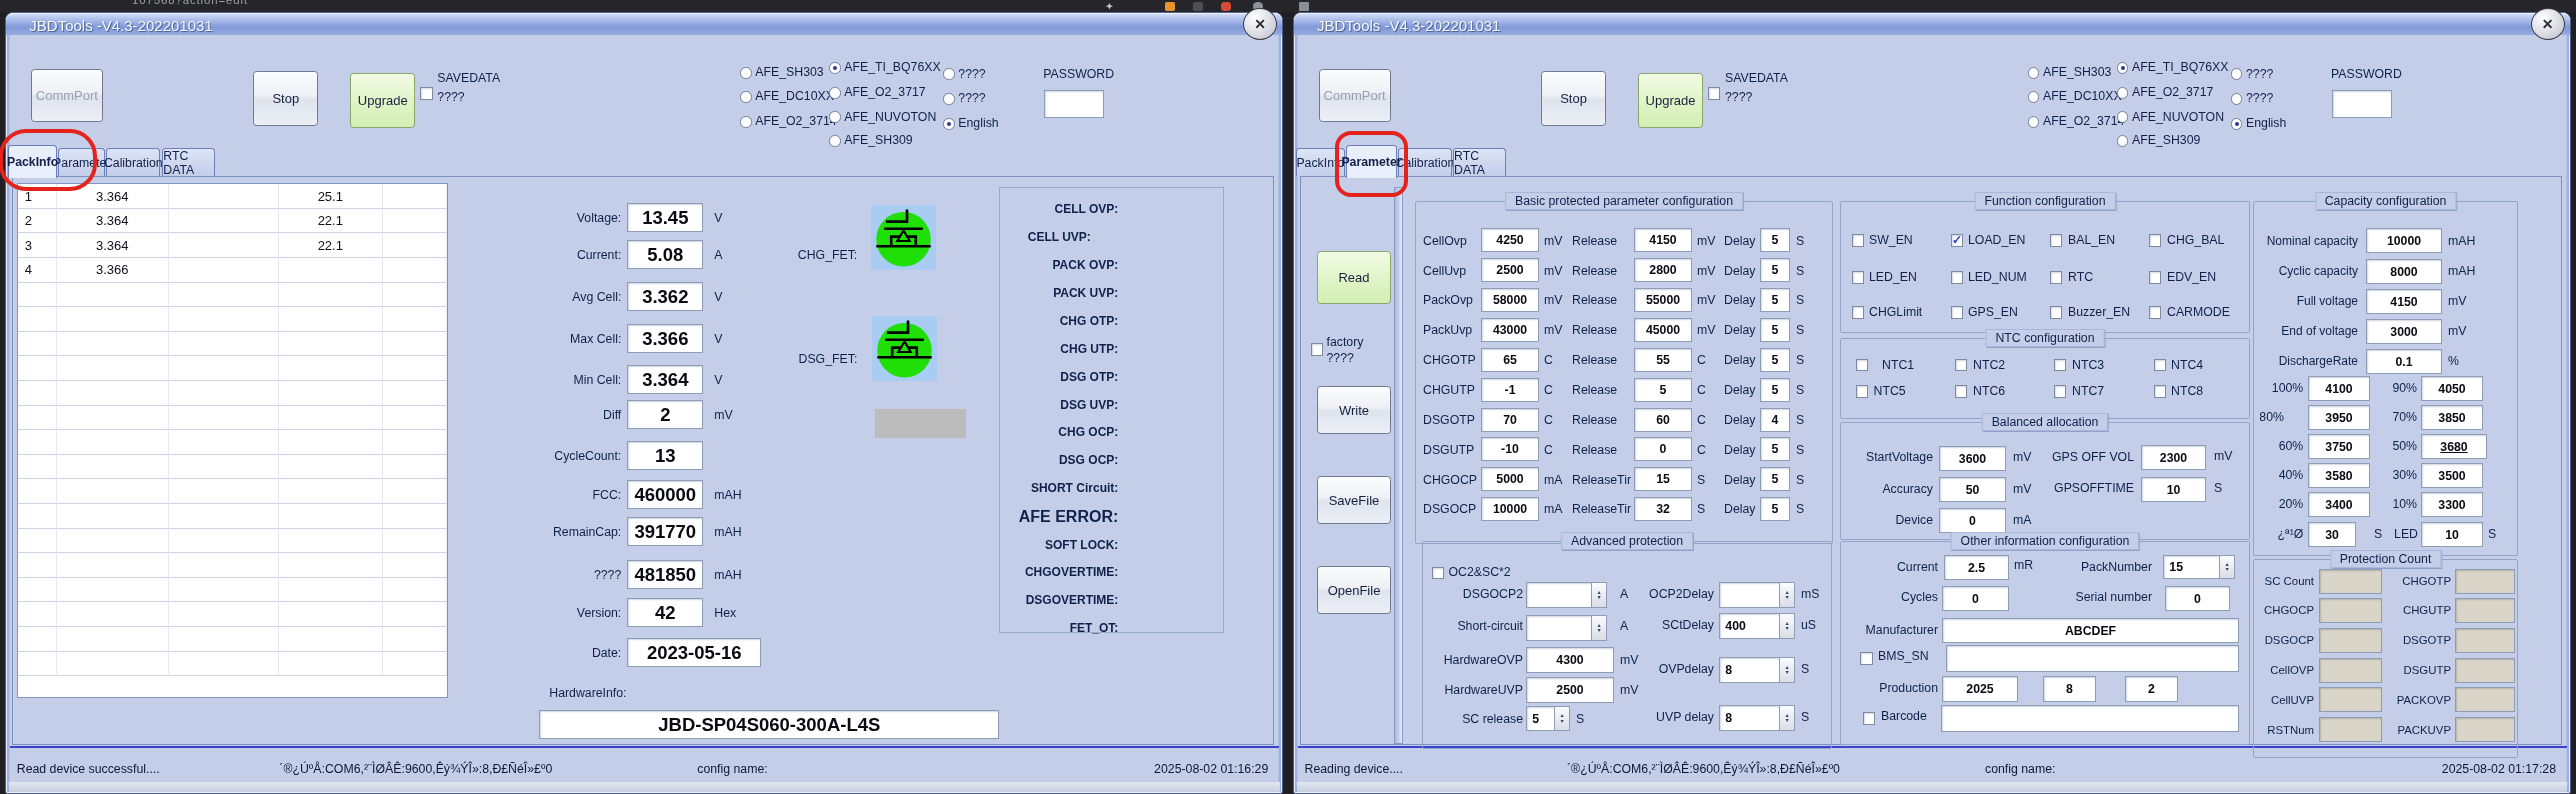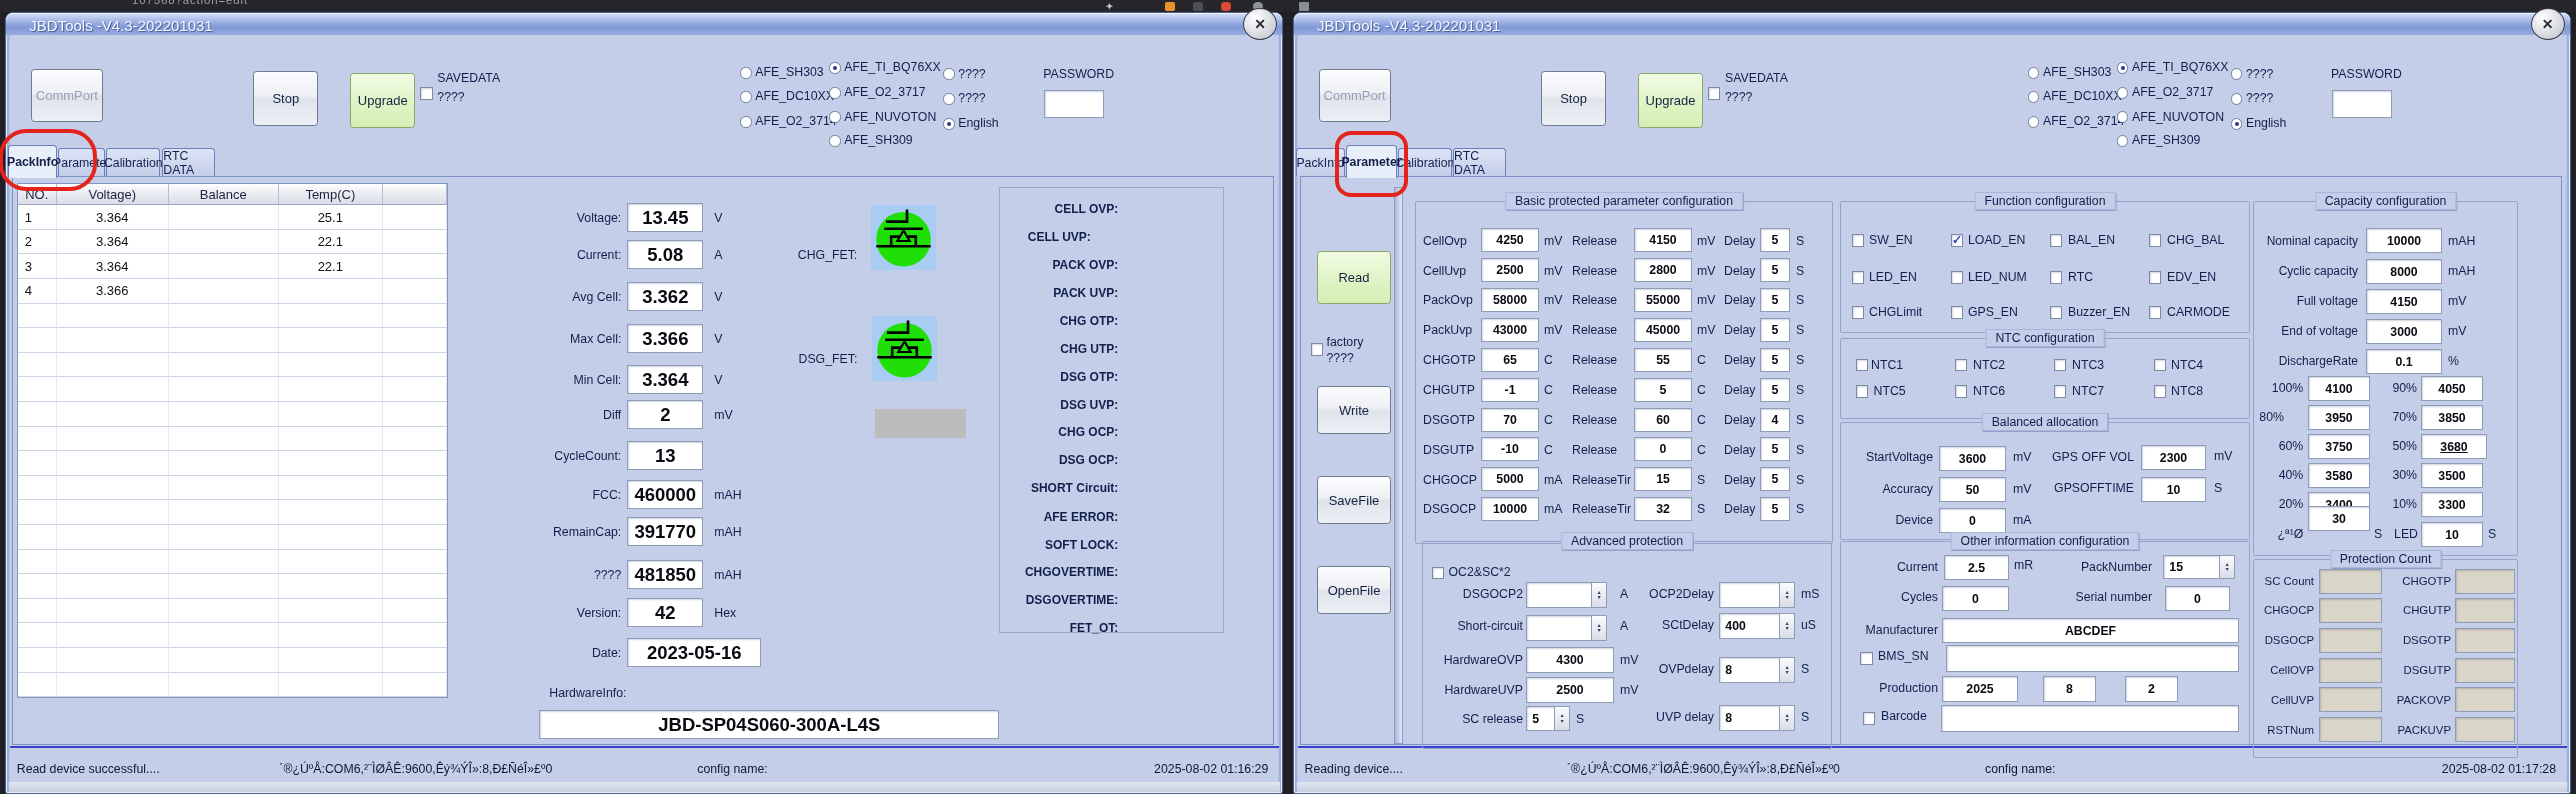--- a/index.html
+++ b/index.html
@@ -96,27 +96,20 @@
   <div class="field" style="left:1038px;top:77px;width:60px;height:28px"></div>
 
   <div class="tab active" style="left:1.8px;width:49px">PackInfo</div>
   <div class="tab" style="left:52px;width:47px">Parameter</div>
   <div class="tab" style="left:100px;width:54px">Calibration</div>
   <div class="tab" style="left:156px;width:53px">RTC DATA</div>
   <div class="tabpage"></div>
   <div class="red-annot" style="left:-7px;top:116px;width:90px;height:54px;border-radius:27px"></div>
 
   <div class="grid-table" id="tblL" style="left:10.5px;top:170px;width:431px;height:515px">
-      <div class="gt-header">
-        <div class="gt-hcell" style="flex: 0 0 39px;">NO.</div>
-        <div class="gt-hcell" style="flex: 0 0 112px;">Voltage)</div>
-        <div class="gt-hcell" style="flex: 0 0 110px;">Balance</div>
-        <div class="gt-hcell" style="flex: 0 0 104px;">Temp(C)</div>
-        <div class="gt-hcell" style="flex: 0 0 64px;"></div>
-      </div>
       <div class="gt-row">
         <div class="gt-cell" style="flex: 0 0 39px; justify-content: flex-start; padding-left: 7px;">1</div>
         <div class="gt-cell" style="flex: 0 0 112px;">3.364</div>
         <div class="gt-cell" style="flex: 0 0 110px;"></div>
         <div class="gt-cell" style="flex: 0 0 104px;">25.1</div>
         <div class="gt-cell" style="flex: 0 0 64px;"></div>
       </div>
       <div class="gt-row">
         <div class="gt-cell" style="flex: 0 0 39px; justify-content: flex-start; padding-left: 7px;">2</div>
         <div class="gt-cell" style="flex: 0 0 112px;">3.364</div>
@@ -283,21 +276,21 @@
       <div class="lbl" style="left: 0px; top: 42px; width: 118px; text-align: center; font-size: 12px; font-weight: bold;">CELL UVP:</div>
       <div class="lbl" style="left: 0px; top: 70px; width: 118px; text-align: right; font-size: 12px; font-weight: bold;">PACK OVP:</div>
       <div class="lbl" style="left: 0px; top: 98px; width: 118px; text-align: right; font-size: 12px; font-weight: bold;">PACK UVP:</div>
       <div class="lbl" style="left: 0px; top: 126px; width: 118px; text-align: right; font-size: 12px; font-weight: bold;">CHG OTP:</div>
       <div class="lbl" style="left: 0px; top: 154px; width: 118px; text-align: right; font-size: 12px; font-weight: bold;">CHG UTP:</div>
       <div class="lbl" style="left: 0px; top: 182px; width: 118px; text-align: right; font-size: 12px; font-weight: bold;">DSG OTP:</div>
       <div class="lbl" style="left: 0px; top: 210px; width: 118px; text-align: right; font-size: 12px; font-weight: bold;">DSG UVP:</div>
       <div class="lbl" style="left: 0px; top: 237px; width: 118px; text-align: right; font-size: 12px; font-weight: bold;">CHG OCP:</div>
       <div class="lbl" style="left: 0px; top: 265px; width: 118px; text-align: right; font-size: 12px; font-weight: bold;">DSG OCP:</div>
       <div class="lbl" style="left: 0px; top: 293px; width: 118px; text-align: right; font-size: 12px; font-weight: bold;">SHORT Circuit:</div>
-      <div class="lbl" style="left: 0px; top: 322px; width: 118px; text-align: right; font-size: 12px; font-weight: bold;">AFE ERROR:</div>
+      <div class="lbl" style="left: 0px; top: 322px; width: 118px; text-align: right; font-size: 16px; font-weight: bold;">AFE ERROR:</div>
       <div class="lbl" style="left: 0px; top: 350px; width: 118px; text-align: right; font-size: 12px; font-weight: bold;">SOFT LOCK:</div>
       <div class="lbl" style="left: 0px; top: 377px; width: 118px; text-align: right; font-size: 12px; font-weight: bold;">CHGOVERTIME:</div>
       <div class="lbl" style="left: 0px; top: 405px; width: 118px; text-align: right; font-size: 12px; font-weight: bold;">DSGOVERTIME:</div>
       <div class="lbl" style="left: 0px; top: 433px; width: 118px; text-align: right; font-size: 12px; font-weight: bold;">FET_OT:</div>
     </div>
 
   <div class="statusbar-line"></div>
   <div class="sb-text" style="left:10.5px">Read device successful....</div>
   <div class="sb-text" style="left:273px">´®¿ÚºÅ:COM6,²¨ÌØÂÊ:9600,Êý¾ÝÎ»:8,Ð£ÑéÎ»£º0</div>
   <div class="sb-text" style="left:691px">config name:</div>
@@ -565,21 +558,21 @@
       <div class="cb" style="left: 110px; top: 104px;"></div>
       <div class="lbl" style="left: 127px; top: 103px;">GPS_EN</div>
       <div class="cb" style="left: 209px; top: 104px;"></div>
       <div class="lbl" style="left: 227px; top: 103px;">Buzzer_EN</div>
       <div class="cb" style="left: 308px; top: 104px;"></div>
       <div class="lbl" style="left: 326px; top: 103px;">CARMODE</div>
     </div>
   <div class="group" id="grpNtc" style="left:546px;top:325px;width:410px;height:81px">
     <div class="gtitle">NTC configuration</div>
   <div class="cb" style="left: 15px; top: 19.3px;"></div>
-      <div class="lbl" style="left: 30px; top: 18.5px;">NTC1</div>
+      <div class="lbl" style="left: 41px; top: 18.5px;">NTC1</div>
       <div class="cb" style="left: 114px; top: 19.3px;"></div>
       <div class="lbl" style="left: 132px; top: 18.5px;">NTC2</div>
       <div class="cb" style="left: 213px; top: 19.3px;"></div>
       <div class="lbl" style="left: 231px; top: 18.5px;">NTC3</div>
       <div class="cb" style="left: 313px; top: 19.3px;"></div>
       <div class="lbl" style="left: 330px; top: 18.5px;">NTC4</div>
       <div class="cb" style="left: 15px; top: 46px;"></div>
       <div class="lbl" style="left: 32.5px; top: 45px;">NTC5</div>
       <div class="cb" style="left: 114px; top: 46px;"></div>
       <div class="lbl" style="left: 132px; top: 45px;">NTC6</div>
@@ -664,21 +657,21 @@
       <div class="field med" style="left: 167px; top: 232px; width: 66px; height: 24.6px; text-decoration: underline;">3680</div>
       <div class="lbl" style="left: 5.3px; top: 266px; width: 44px; text-align: right;">40%</div>
       <div class="field med" style="left: 54px; top: 261px; width: 62px; height: 24.6px;">3580</div>
       <div class="lbl" style="left: 119px; top: 266px; width: 44px; text-align: right;">30%</div>
       <div class="field med" style="left: 167px; top: 261px; width: 62px; height: 24.6px;">3500</div>
       <div class="lbl" style="left: 5.3px; top: 295px; width: 44px; text-align: right;">20%</div>
       <div class="field med" style="left: 54px; top: 290px; width: 62px; height: 24.6px;">3400</div>
       <div class="lbl" style="left: 119px; top: 295px; width: 44px; text-align: right;">10%</div>
       <div class="field med" style="left: 167px; top: 290px; width: 62px; height: 24.6px;">3300</div>
       <div class="lbl" style="left: 5.3px; top: 325px; width: 44px; text-align: right;">¿ª¹Ø</div>
-      <div class="field med" style="left: 54px; top: 304px; width: 62px; height: 24.6px; text-align: center;">30</div>
+      <div class="field med" style="left: 54px; top: 320px; width: 48px; height: 24.6px; text-align: center;">30</div>
       <div class="lbl" style="left: 120px; top: 325px;">S</div>
       <div class="lbl" style="left: 132px; top: 325px; width: 32px; text-align: right;">LED</div>
       <div class="field med" style="left: 167px; top: 320px; width: 62px; height: 24.6px;">10</div>
       <div class="lbl" style="left: 234px; top: 325px;">S</div>
     </div>
   <div class="group" id="grpProt" style="left:959px;top:546px;width:265px;height:199px">
     <div class="gtitle">Protection Count</div>
   <div class="lbl" style="left: 0px; top: 14px; width: 60px; text-align: right; font-size: 11.4px;">SC Count</div>
       <div class="field med beige" style="left: 65px; top: 8.8px; width: 63px; height: 24.6px;"></div>
       <div class="lbl" style="left: 0px; top: 43px; width: 60px; text-align: right; font-size: 11.4px;">CHGOCP</div>

